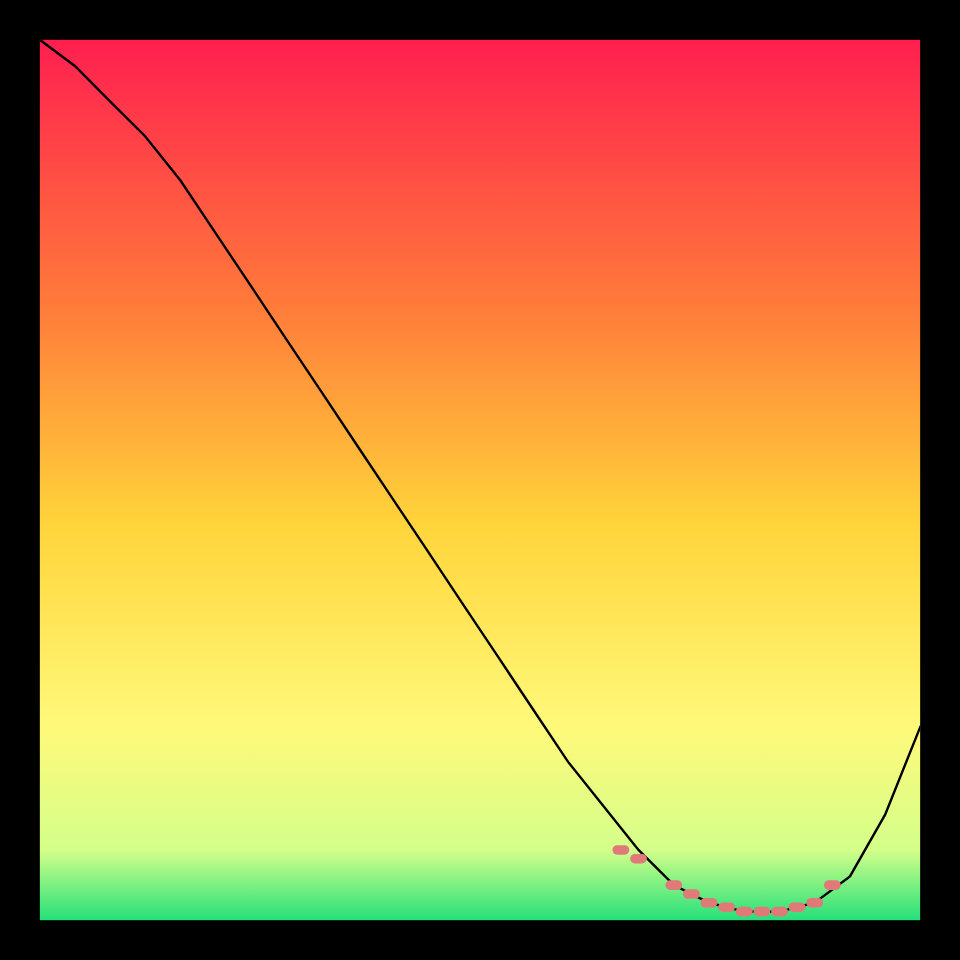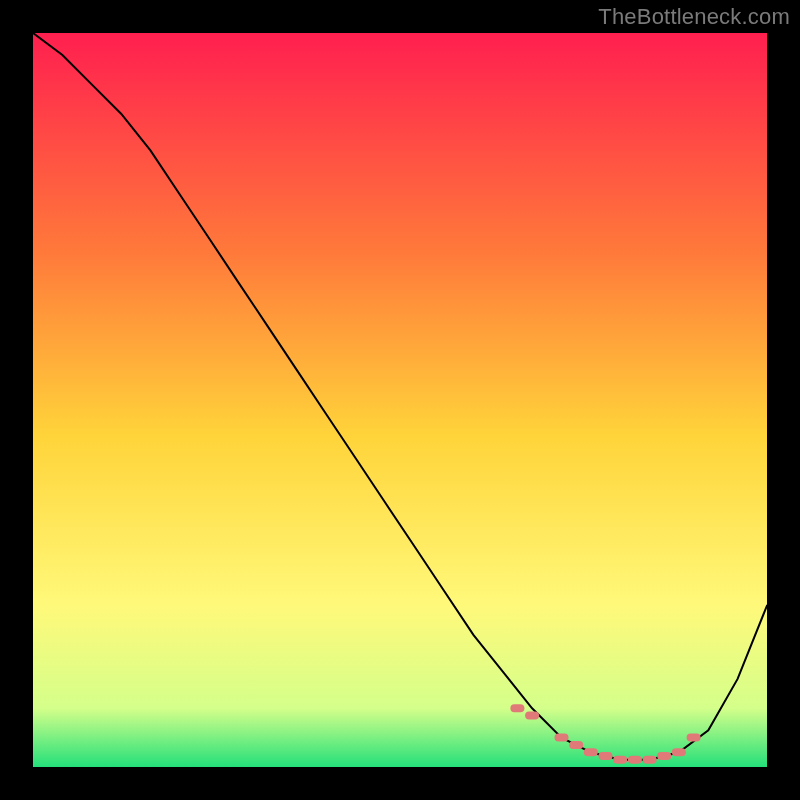--- a/index.html
+++ b/index.html
@@ -46,21 +46,20 @@
   }
   .marker-pill {
     fill: #e07a78;
   }
 </style>
 </head>
 <body>
 
 <div class="frame">
 
-  <div class="watermark">TheBottleneck.com</div>
 
   <div class="plot-wrap">
     <svg class="plot" viewBox="0 0 734 734">
       <defs>
         <linearGradient id="bg-grad" x1="0" y1="0" x2="0" y2="1">
           <stop offset="0%" stop-color="#ff1f4f"></stop>
           <stop offset="30%" stop-color="#ff7a3a"></stop>
           <stop offset="55%" stop-color="#ffd43a"></stop>
           <stop offset="78%" stop-color="#fff97a"></stop>
           <stop offset="92%" stop-color="#d4ff8a"></stop>

